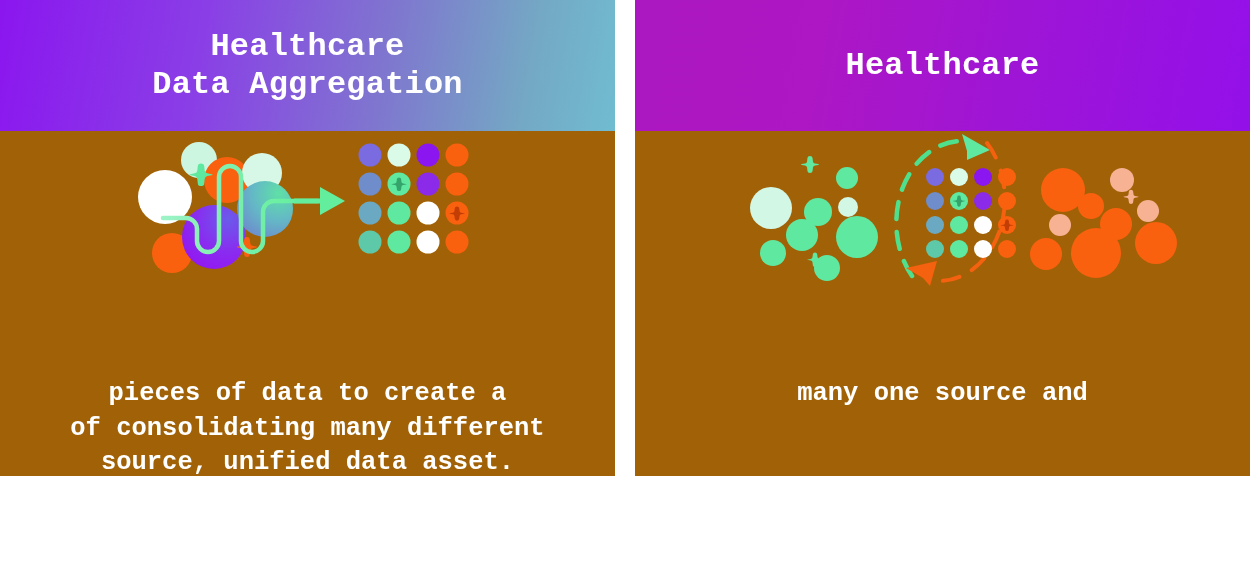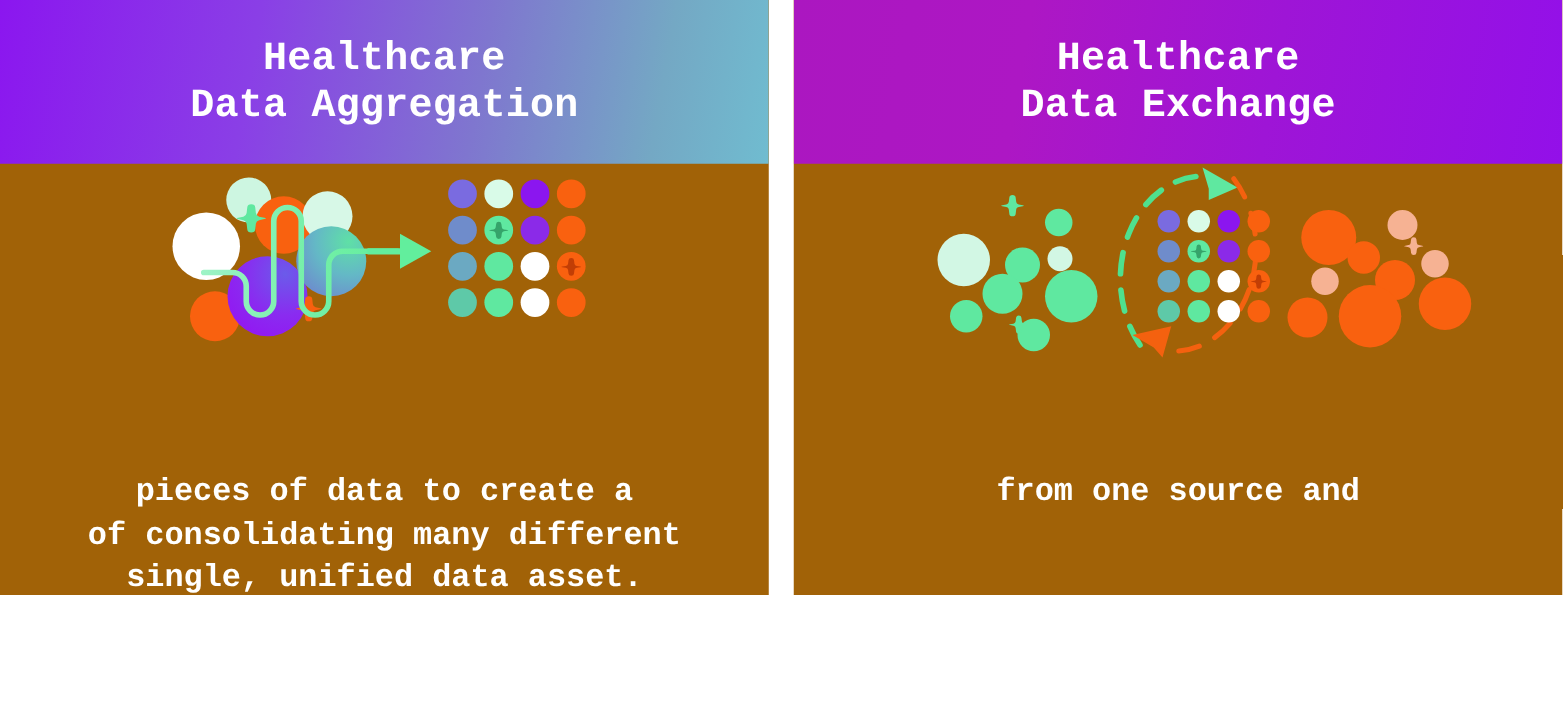--- a/index.html
+++ b/index.html
@@ -147,32 +147,31 @@
           <circle cx="399" cy="111" r="11.5" fill="#5fe8a0"></circle>
           <circle cx="428" cy="111" r="11.5" fill="#ffffff"></circle>
           <circle cx="457" cy="111" r="11.5" fill="#f9610f"></circle>
         </g>
       </svg>
     </div>
 
     <p class="body-text">
       <span class="tline">pieces of data to create a</span>
       <span class="tline">of consolidating many different</span>
-      <span class="tline">single, unified data asset.</span>
+      <span class="tline">source, unified data asset.</span>
     </p>
   </section>
 
   <div class="panel-gap"></div>
 
   <section class="panel panel-right">
 
     <header class="header header-right">
       <h1 class="header-title">
         <span class="l1">Healthcare</span>
-        <span class="l2">Data Exchange</span>
       </h1>
     </header>
 
     <div class="art">
       <svg viewBox="0 0 615 240" preserveAspectRatio="xMidYMid meet">
 
         <g>
           <circle cx="136" cy="77" r="21" fill="#d2f7e4"></circle>
           <circle cx="183" cy="81" r="14" fill="#5fe8a0"></circle>
           <circle cx="213" cy="76" r="10" fill="#d2f7e4"></circle>
@@ -226,17 +225,17 @@
           <circle cx="481" cy="93" r="16" fill="#f9610f"></circle>
           <circle cx="521" cy="112" r="21" fill="#f9610f"></circle>
           <circle cx="461" cy="122" r="25" fill="#f9610f"></circle>
           <circle cx="411" cy="123" r="16" fill="#f9610f"></circle>
           <path d="M496 73 q2 0 2.15 -1.75 l0.34 -2.75 q0.16 -1.5 1.65 -1.75 l2.65 -0.5 q1.6 -0.35 0 -0.7 l-2.65 -0.5 q-1.5 -0.25 -1.65 -1.75 l-0.34 -2.75 q-0.15 -1.75 -2.15 -1.75 q-2 0 -2.15 1.75 l-0.34 2.75 q-0.16 1.5 -1.65 1.75 l-2.65 0.5 q-1.6 0.35 0 0.7 l2.65 0.5 q1.5 0.25 1.65 1.75 l0.34 2.75 q0.15 1.75 2.15 1.75 Z" fill="#f6b293"></path>
         </g>
       </svg>
     </div>
 
     <p class="body-text">
-      <span class="tline">from one source and</span>
+      <span class="tline">many one source and</span>
     </p>
   </section>
 
 </div>
 
 </body></html>

